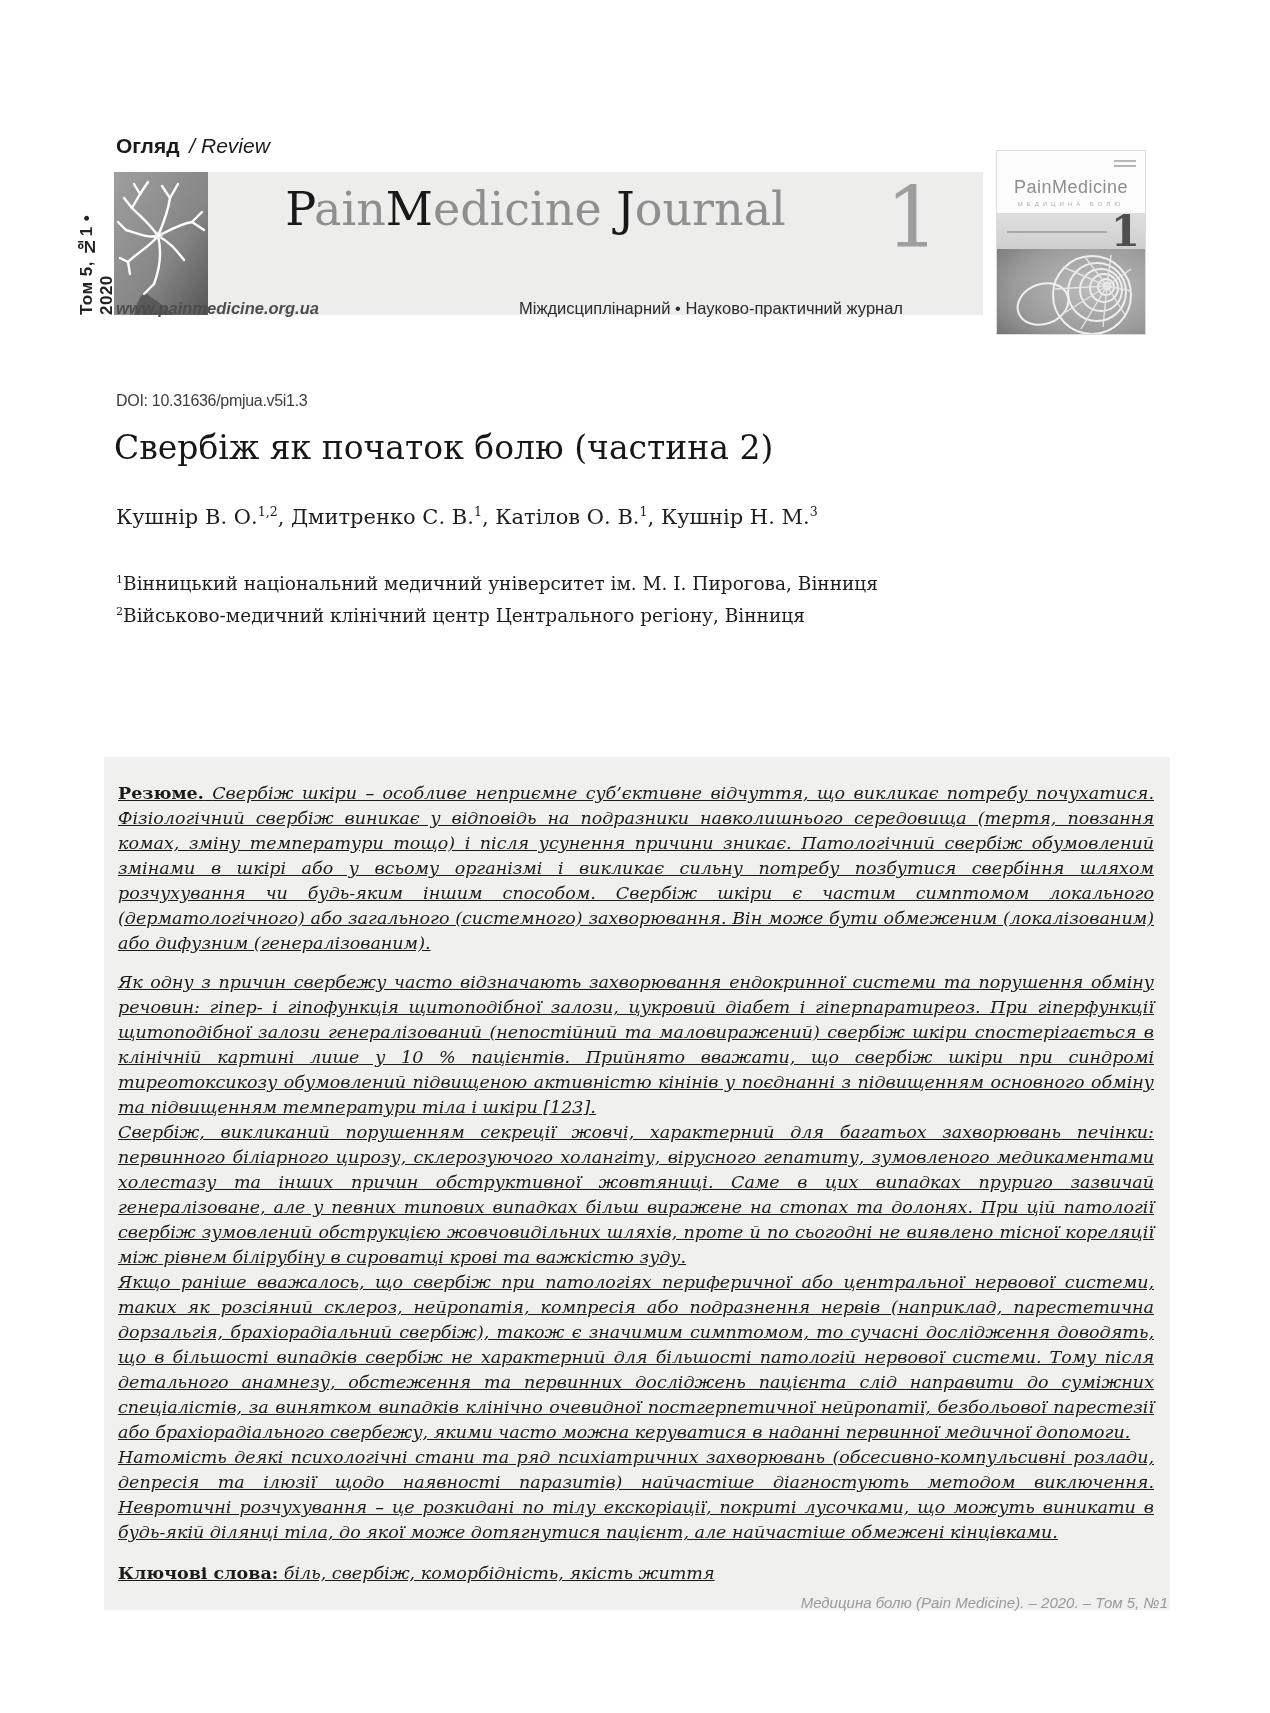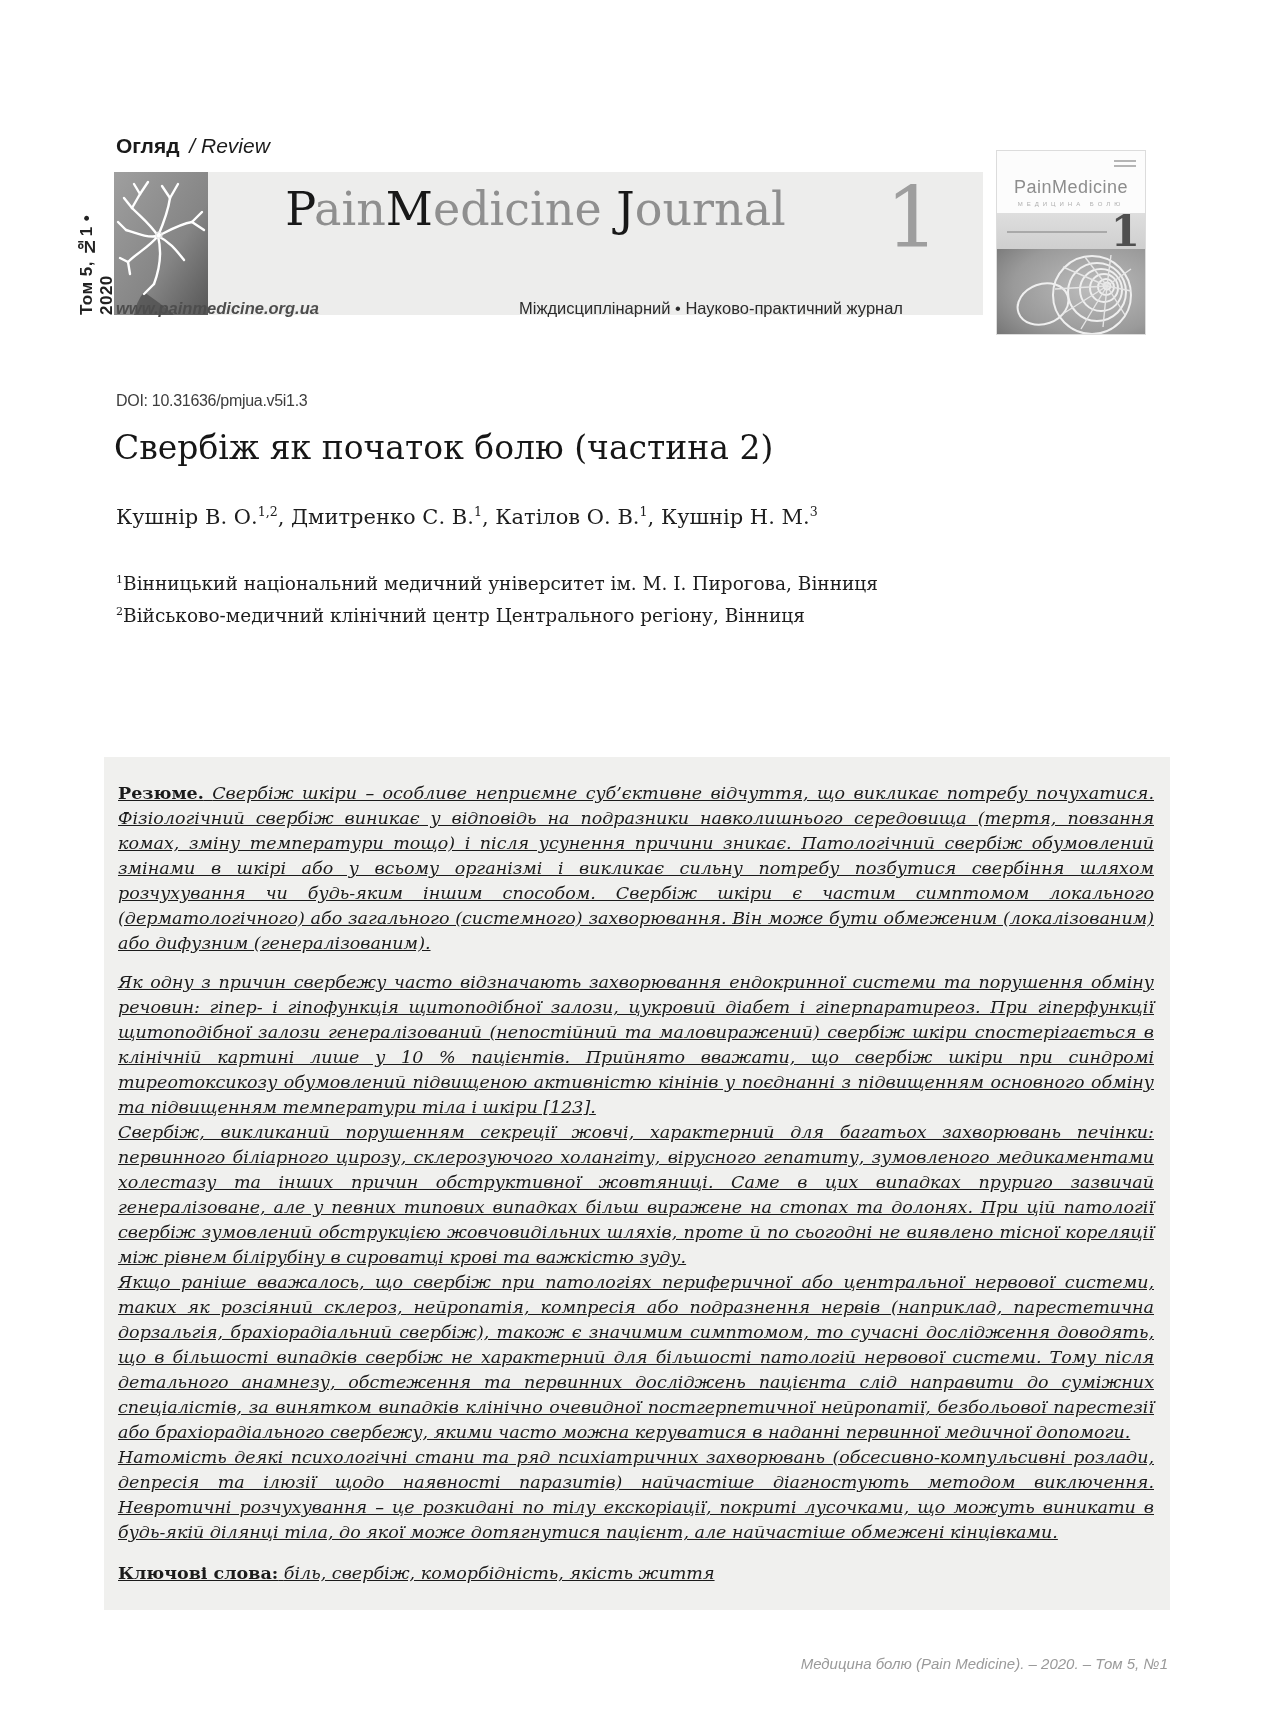--- a/index.html
+++ b/index.html
@@ -67,21 +67,21 @@
       background:var(--abstract_bg);padding:24px 16px 24px 14px;
       font-family:"DejaVu Serif","Liberation Serif",serif;font-size:17.5px;line-height:25px;
       color:#1b1b1b;text-align:justify;}
   .abstract p{margin:0;text-decoration:underline;}
   .abstract .gap{margin-top:14px;}
   .abstract .it{font-style:italic;}
   .abstract b{font-style:normal;font-weight:bold;}
   .kw{margin-top:16px !important;}
 
   
-  .page-footer{position:absolute;right:102px;top:1655px;font-style:italic;font-size:15px;color:#9a9a9a;}
+  .page-footer{position:absolute;right:102px;top:1594px;font-style:italic;font-size:15px;color:#9a9a9a;}
 </style>
 </head>
 <body>
 
 <div class="page">
 
   <div class="section-label">
     <span class="b">Огляд</span>
     <span class="i">/ Review</span>
   </div>

